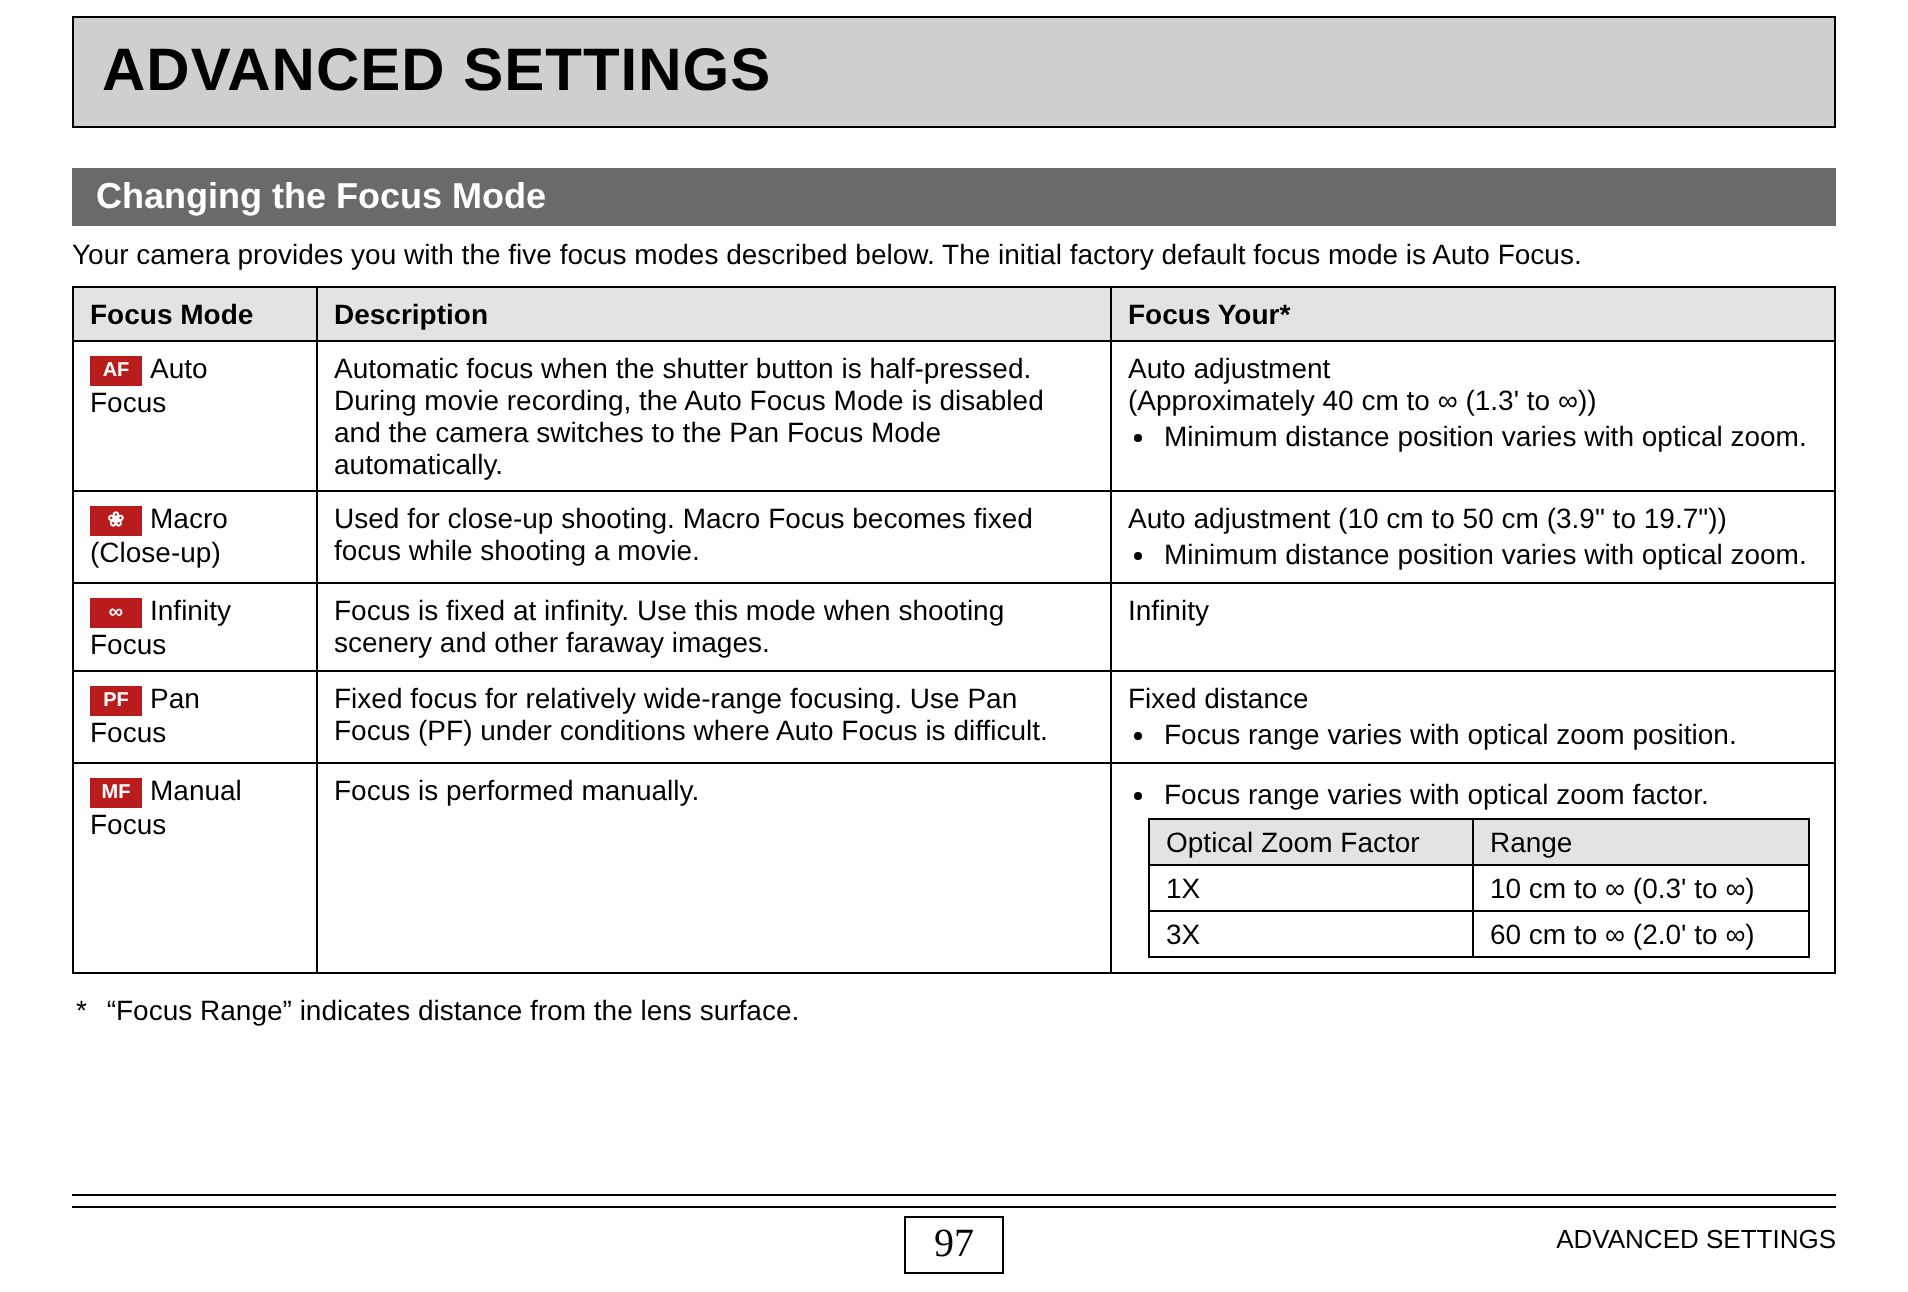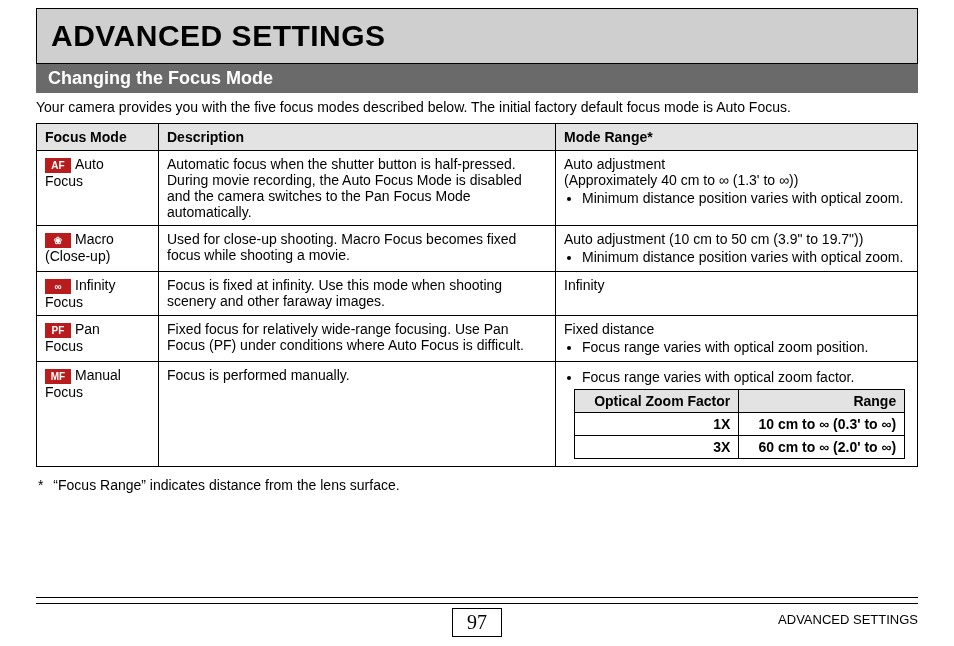--- a/index.html
+++ b/index.html
@@ -21,20 +21,21 @@
     border: 1px solid #000;
     padding: 10px 14px;
   }
   .title-bar h1 {
     margin: 0;
     font-size: 30px;
     font-weight: 700;
     letter-spacing: 0.5px;
   }
   .section-header {
+    margin-top: 20px;
     background: #6a6a6a;
     color: #fff;
     font-weight: 700;
     font-size: 18px;
     padding: 4px 12px;
   }
   .intro {
     margin: 6px 0 8px 0;
     font-size: 14px;
   }
@@ -85,22 +86,22 @@
   .note-star { padding-left: 2px; padding-right: 6px; }
   table.zoom {
     border-collapse: collapse;
     width: 96%;
     margin: 4px 0 2px 10px;
     font-size: 14px;
   }
   table.zoom td, table.zoom th {
     border: 1px solid #000;
     padding: 3px 8px;
-    text-align: right;
-    font-weight: bold;
+    text-align: left;
+    font-weight: normal;
   }
   .footer {
     position: absolute;
     left: 36px;
     right: 36px;
     bottom: 10px;
   }
   .footer-line {
     height: 5px;
     border-top: 1px solid #000;
@@ -139,21 +140,21 @@
   <div class="section-header">Changing the Focus Mode</div>
 
   <p class="intro">Your camera provides you with the five focus modes described below. The initial factory default focus mode is Auto Focus.</p>
 
   <table class="focus">
     <thead>
       <tr>
         <th class="col-mode">Focus Mode</th>
         <th class="col-desc">Description</th>
         <th>
-          <span>Mode Range</span><span>*</span>
+          <span>Focus Your</span><span>*</span>
         </th>
       </tr>
     </thead>
     <tbody>
 
       <tr>
         <td>
           <span class="mode-icon">AF</span><span>Auto</span><br>
           <span>Focus</span>
         </td>

